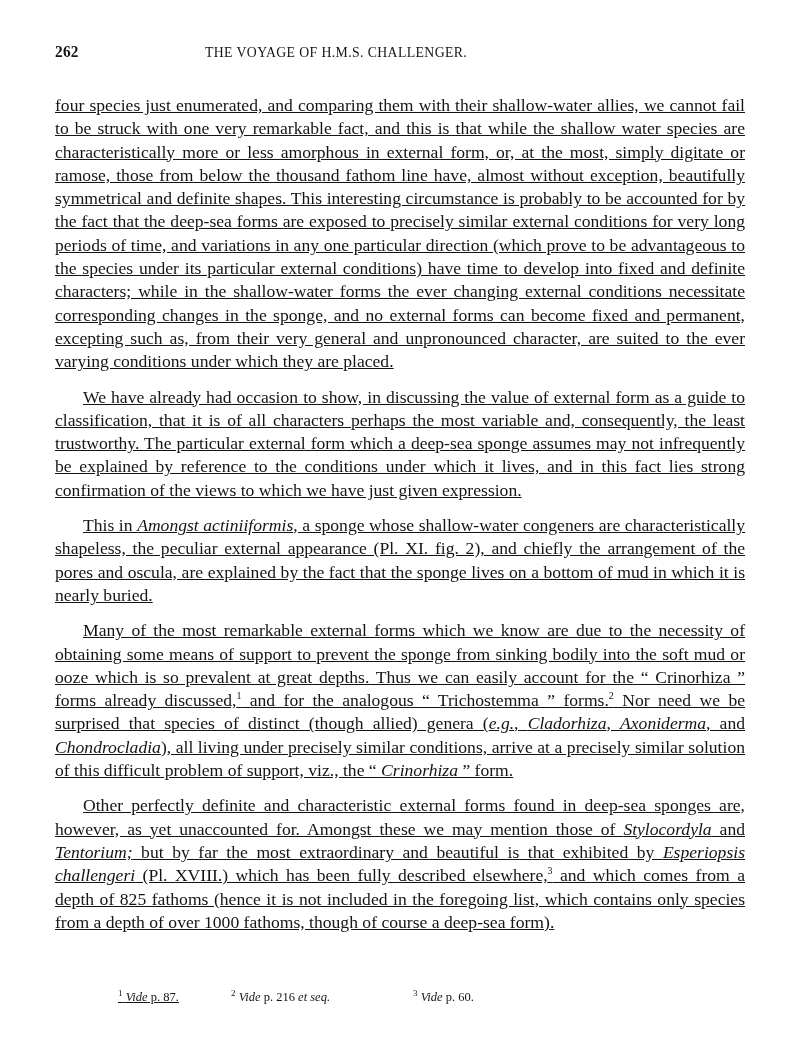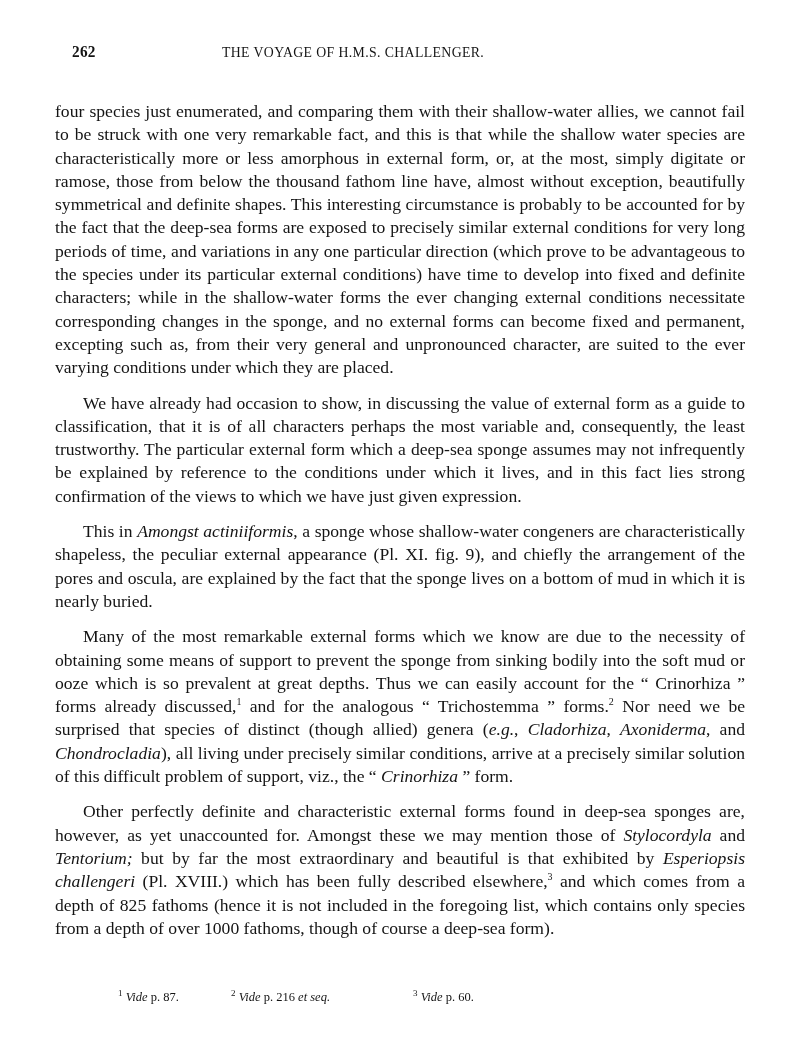--- a/index.html
+++ b/index.html
@@ -17,21 +17,21 @@
   }
   .page {
     position: absolute;
     left: 55px;
     top: 0;
     width: 690px;
   }
   .running-head {
     position: absolute;
     top: 42px;
-    left: 17px;
+    left: 0;
     width: 690px;
     height: 24px;
     font-size: 15px;
     letter-spacing: 0.3px;
   }
   .page-number {
     position: absolute;
     left: 0;
     top: 0;
     font-size: 17px;
@@ -43,26 +43,27 @@
     position: absolute;
     left: 150px;
     top: 2px;
     font-size: 14.5px;
     letter-spacing: 0.4px;
     transform: scaleX(0.95);
     transform-origin: left center;
   }
   .body-text {
     position: absolute;
-    top: 100px;
+    top: 94px;
     left: 0;
     width: 690px;
     font-size: 17.6px;
     line-height: 23.3px;
     text-align: justify;
+    text-decoration: underline;
   }
   .body-text p {
     margin: 0;
     text-indent: 0;
   }
   .body-text p.indent {
     text-indent: 28px;
   }
   .body-text p.first {
     text-indent: 0;
@@ -84,21 +85,21 @@
     left: 0;
     width: 690px;
     height: 20px;
     font-size: 12.5px;
   }
   .footnote {
     position: absolute;
     top: 0;
     white-space: nowrap;
   }
-  .fn1 { left: 63px; }
+  .fn1 { left: 63px; text-decoration: underline; }
   .fn2 { left: 176px; }
   .fn3 { left: 358px; }
   .footnote .fn-mark {
     font-size: 9px;
     vertical-align: super;
     line-height: 0;
   }
 </style>
 </head>
 <body>
@@ -106,21 +107,21 @@
 <div class="page">
 
   <div class="running-head">
     <span class="page-number">262</span>
     <span class="running-title">THE VOYAGE OF H.M.S. CHALLENGER.</span>
   </div>
 
   <div class="body-text">
     <p class="first"><span>four species just enumerated, and comparing them with their shallow-water allies, we cannot fail to be struck with one very remarkable fact, and this is that while the shallow water species are characteristically more or less amorphous in external form, or, at the most, simply digitate or ramose, those from below the thousand fathom line have, almost without exception, beautifully symmetrical and definite shapes.  This interesting circumstance is probably to be accounted for by the fact that the deep-sea forms are exposed to precisely similar external conditions for very long periods of time, and variations in any one particular direction (which prove to be advantageous to the species under its particular external conditions) have time to develop into fixed and definite characters; while in the shallow-water forms the ever changing external conditions necessitate corresponding changes in the sponge, and no external forms can become fixed and permanent, excepting such as, from their very general and unpronounced character, are suited to the ever varying conditions under which they are placed.</span></p>
     <p class="indent"><span>We have already had occasion to show, in discussing the value of external form as a guide to classification, that it is of all characters perhaps the most variable and, consequently, the least trustworthy.  The particular external form which a deep-sea sponge assumes may not infrequently be explained by reference to the conditions under which it lives, and in this fact lies strong confirmation of the views to which we have just given expression.</span></p>
-    <p class="indent"><span>This in </span><em>Amongst actiniiformis</em><span>, a sponge whose shallow-water congeners are characteristically shapeless, the peculiar external appearance (Pl. XI. fig. 9), and chiefly the arrangement of the pores and oscula, are explained by the fact that the sponge lives on a bottom of mud in which it is nearly buried.</span></p>
+    <p class="indent"><span>This in </span><em>Amongst actiniiformis</em><span>, a sponge whose shallow-water congeners are characteristically shapeless, the peculiar external appearance (Pl. XI. fig. 2), and chiefly the arrangement of the pores and oscula, are explained by the fact that the sponge lives on a bottom of mud in which it is nearly buried.</span></p>
     <p class="indent"><span>Many of the most remarkable external forms which we know are due to the necessity of obtaining some means of support to prevent the sponge from sinking bodily into the soft mud or ooze which is so prevalent at great depths.  Thus we can easily account for the “ Crinorhiza ” forms already discussed,</span><sup>1</sup><span> and for the analogous “ Trichostemma ” forms.</span><sup>2</sup><span>  Nor need we be surprised that species of distinct (though allied) genera (</span><em>e.g.</em><span>, </span><em>Cladorhiza</em><span>, </span><em>Axoniderma</em><span>, and </span><em>Chondrocladia</em><span>), all living under precisely similar conditions, arrive at a precisely similar solution of this difficult problem of support, viz., the “ </span><em>Crinorhiza</em><span> ” form.</span></p>
     <p class="indent"><span>Other perfectly definite and characteristic external forms found in deep-sea sponges are, however, as yet unaccounted for.  Amongst these we may mention those of </span><em>Stylocordyla</em><span> and </span><em>Tentorium;</em><span> but by far the most extraordinary and beautiful is that exhibited by </span><em>Esperiopsis challengeri</em><span> (Pl. XVIII.) which has been fully described elsewhere,</span><sup>3</sup><span> and which comes from a depth of 825 fathoms (hence it is not included in the foregoing list, which contains only species from a depth of over 1000 fathoms, though of course a deep-sea form).</span></p>
   </div>
 
   <div class="footnotes">
     <span class="footnote fn1">
       <span class="fn-mark">1</span>
       <em>Vide</em><span> p. 87.</span>
     </span>
     <span class="footnote fn2">

